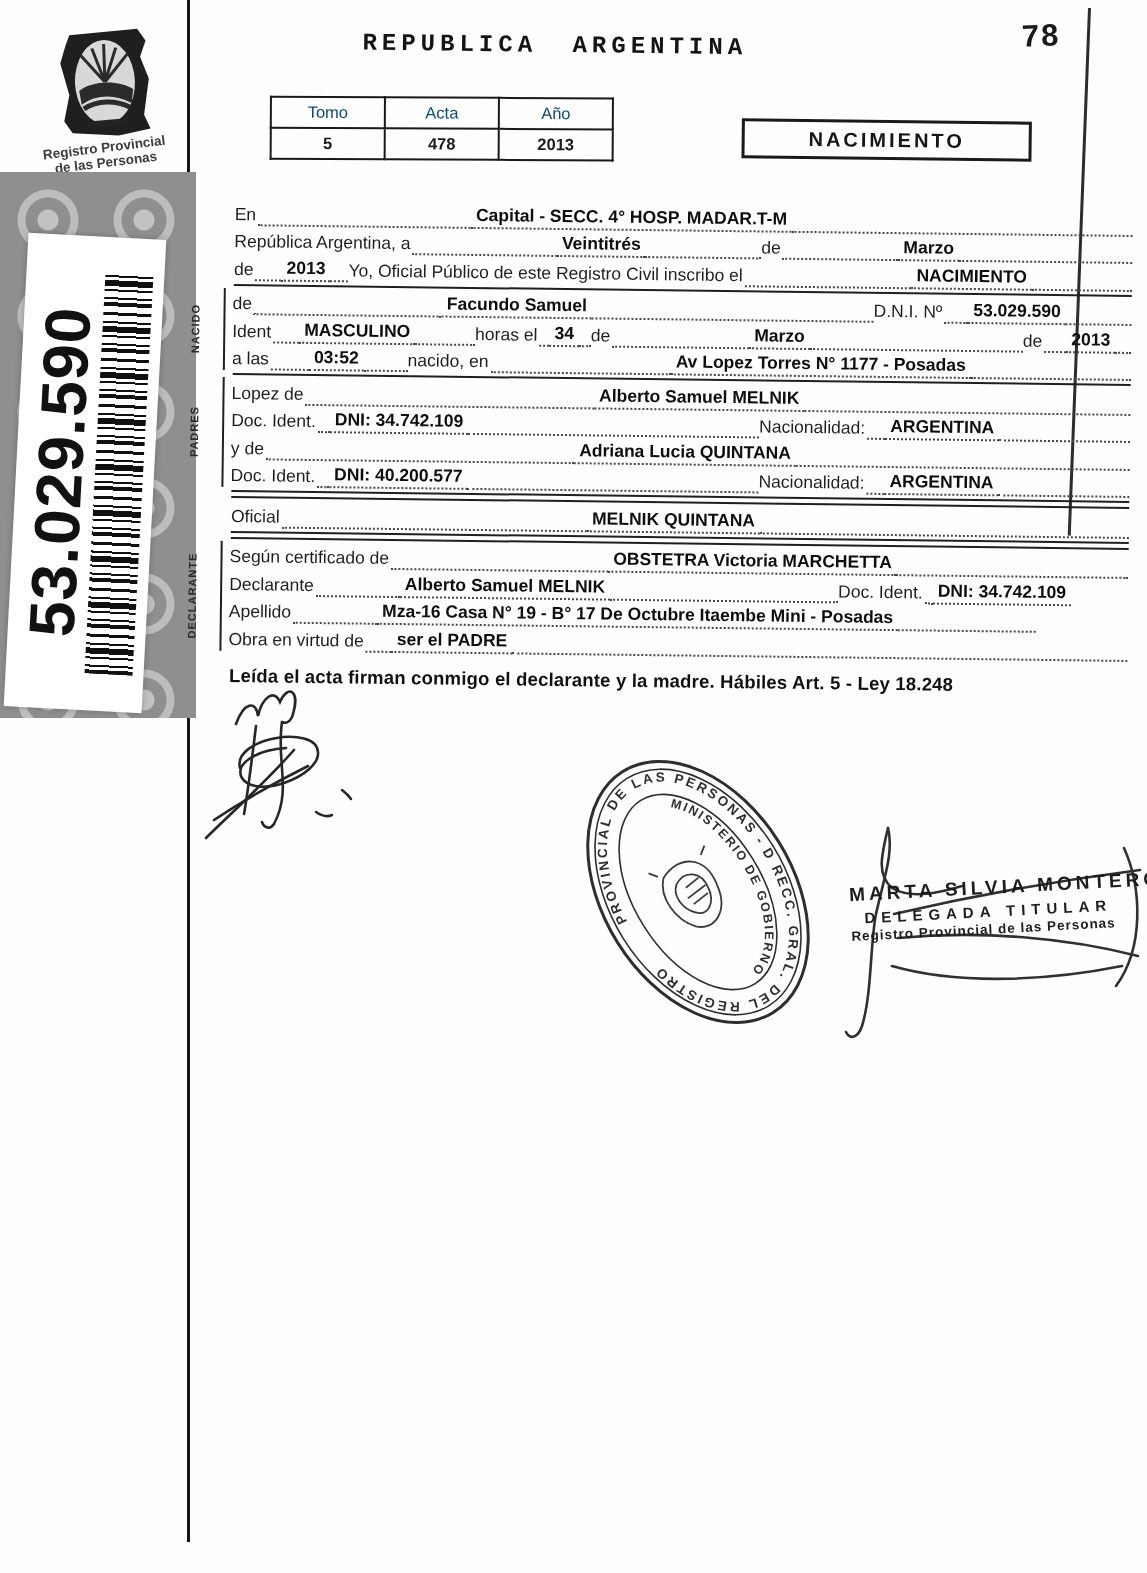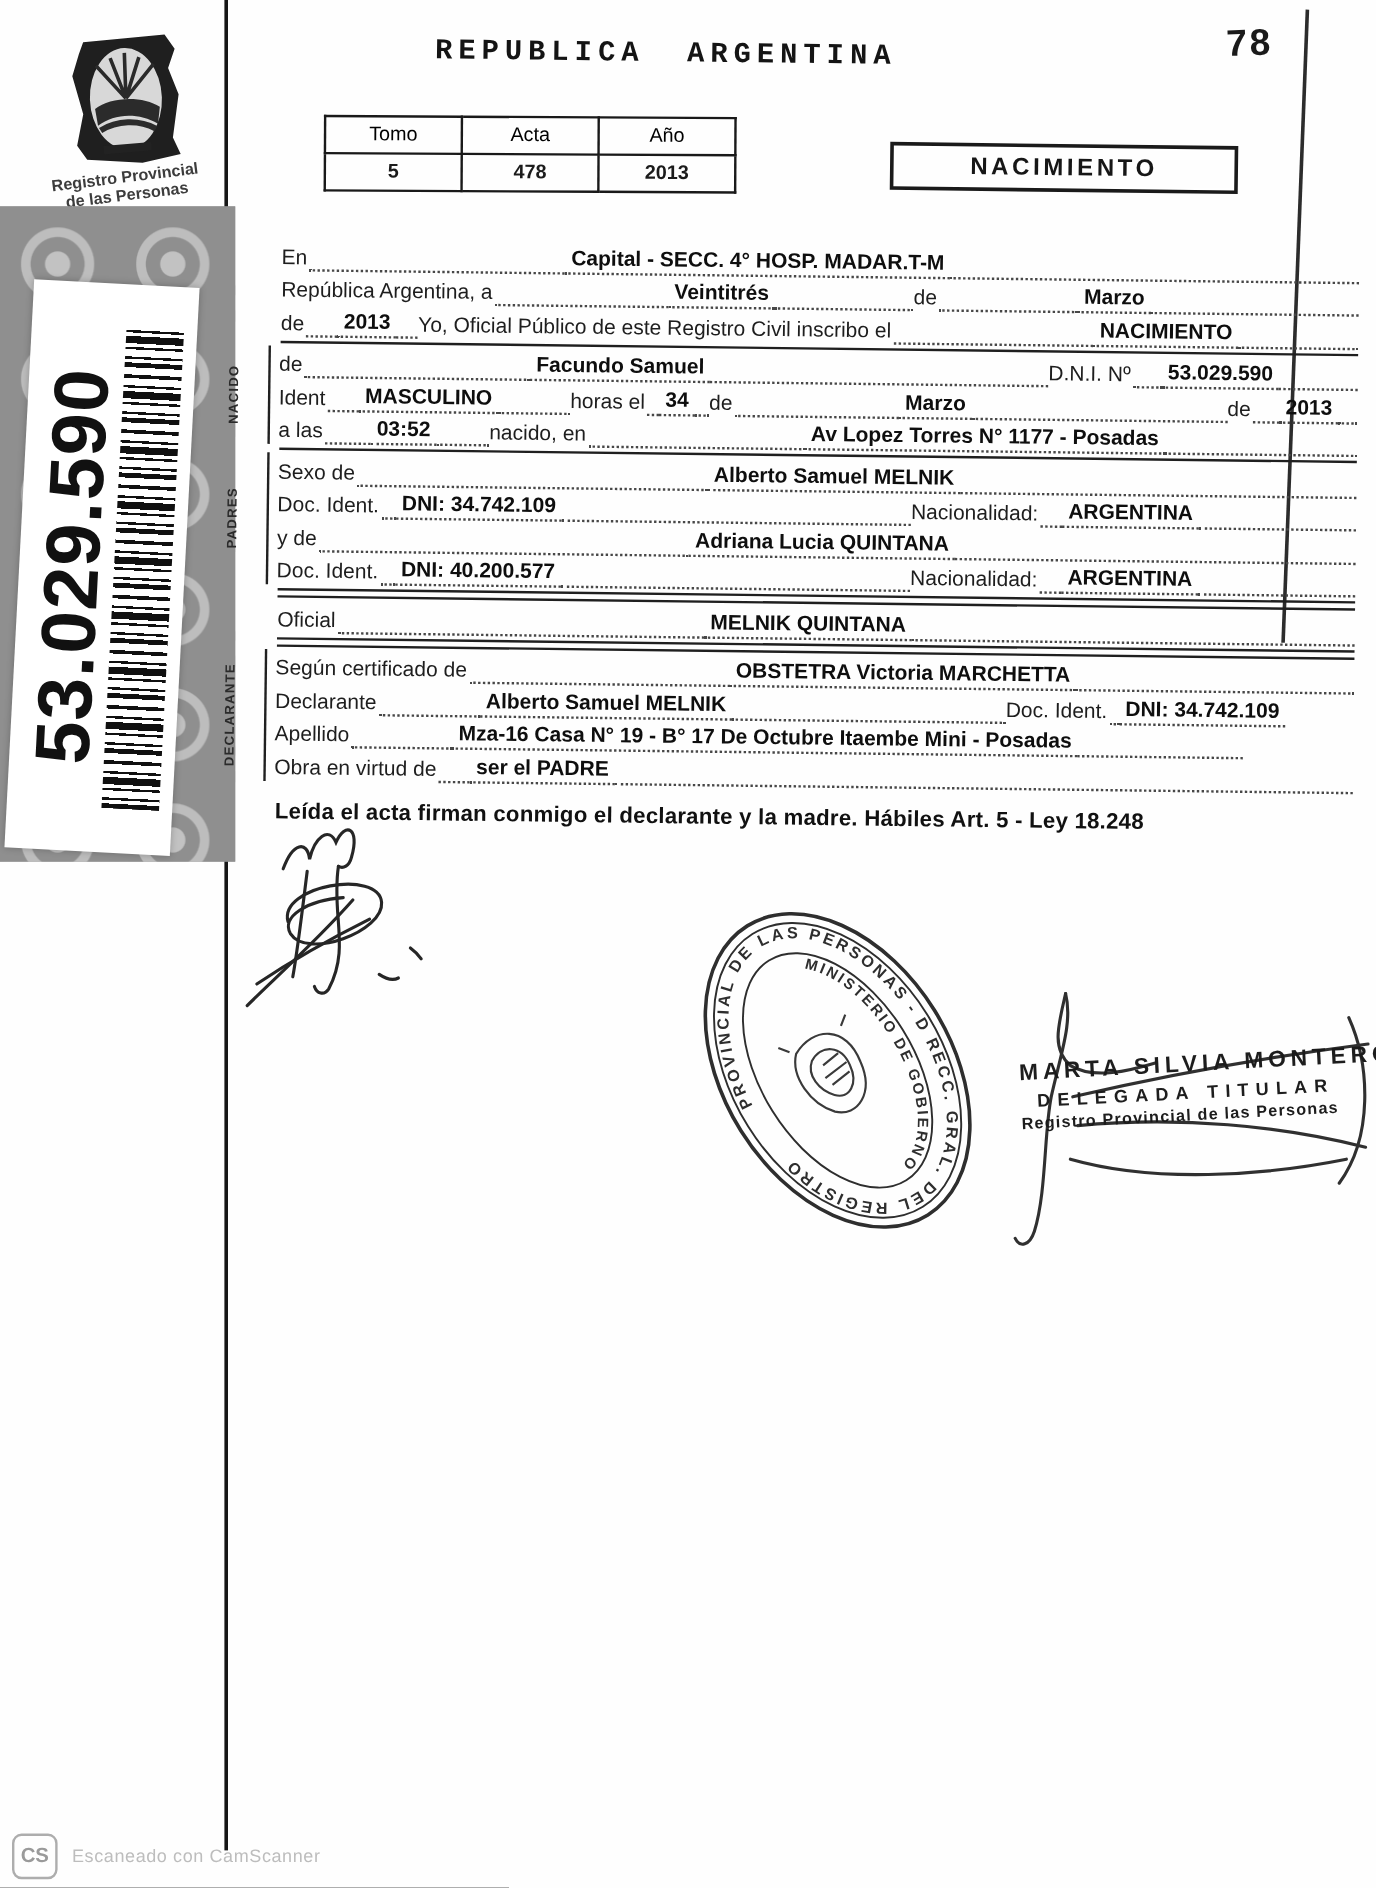--- a/index.html
+++ b/index.html
@@ -35,21 +35,21 @@
     background:repeating-linear-gradient(90deg,
       #101010 0 4px, #fff 4px 7px, #101010 7px 9px, #fff 9px 15px,
       #101010 15px 17px, #fff 17px 20px, #101010 20px 26px, #fff 26px 29px,
       #101010 29px 31px, #fff 31px 37px, #101010 37px 40px, #fff 40px 46px);
   }
   
   .main{position:absolute; left:235px; top:28px; width:902px; transform:rotate(0.7deg); transform-origin:top left;}
   .title{font-family:"Liberation Mono",monospace; font-size:24px; font-weight:700; letter-spacing:5px; word-spacing:16px; text-align:center; color:#141414; width:640px;}
   .reg-table{position:absolute; left:36px; top:66px; border-collapse:collapse; transform:rotate(-0.4deg);}
   .reg-table td{border:2.5px solid #191919; width:112px; height:29px; text-align:center; font-size:16.5px; padding:0;}
-  .reg-table .hd{font-weight:400; color:#000000;text-align:center;}
+  .reg-table .hd{font-weight:400; color:#0c4a6e;text-align:center;}
   .reg-table .vl{font-weight:700;}
   .type-box{
     position:absolute; left:508px; top:84px; width:284px; height:34px;
     border:3px solid #1a1a1a; box-shadow:inset 0 0 0 1.5px #fff, 0 0 0 1px #fdfdfd;
     display:flex; align-items:center; justify-content:center;
     font-size:20px; font-weight:700; letter-spacing:3px; color:#161616;
   }
   
   .form{position:absolute; left:2px; top:170px; width:898px;}
   .sec{position:relative;}
@@ -197,21 +197,21 @@
             <span class="seg lab">nacido, en</span>
             <span class="seg dots" style="flex-grow: 0.9;"></span>
             <span class="seg val">Av Lopez Torres N° 1177 - Posadas</span>
             <span class="seg dots" style="flex-grow: 0.8;"></span>
           </div>
         </div>
       <div class="rule"></div>
       <div class="sec tick">
         <div class="side-label">PADRES</div>
       <div class="row">
-            <span class="seg lab">Sexo de</span>
+            <span class="seg lab">Lopez de</span>
             <span class="seg dots" style="flex-grow: 1.15;"></span>
             <span class="seg val">Alberto Samuel MELNIK</span>
             <span class="seg dots" style="flex-grow: 1.3;"></span>
           </div>
           <div class="row">
             <span class="seg lab">Doc. Ident.</span>
             <span class="seg dots" style="flex-grow: 0; width: 12px;"></span>
             <span class="seg val">DNI: 34.742.109</span>
             <span class="seg dots" style="flex-grow: 1;"></span>
             <span class="seg lab">Nacionalidad:</span>
@@ -325,18 +325,14 @@
     <g fill="none" stroke="#1a1a1a" stroke-width="2.6" stroke-linecap="round" opacity="0.9">
       <path d="M56 10 C62 34 52 60 44 96 C38 126 40 176 30 208 C26 220 18 222 14 214"></path>
       <path d="M56 10 C50 36 44 56 60 70 C80 82 110 74 130 68"></path>
       <path d="M62 96 C140 78 230 62 308 52"></path>
       <path d="M66 120 C150 112 236 120 306 138"></path>
       <path d="M292 30 C310 70 312 130 284 168"></path>
       <path d="M60 148 C130 168 220 162 290 148"></path>
     </g>
   </svg>
 
-  <div class="scan-badge">
-    <div class="scan-icon">CS</div>
-    <div class="scan-text">Escaneado con CamScanner</div>
-  </div>
 
 </div>
 
 </body></html>

